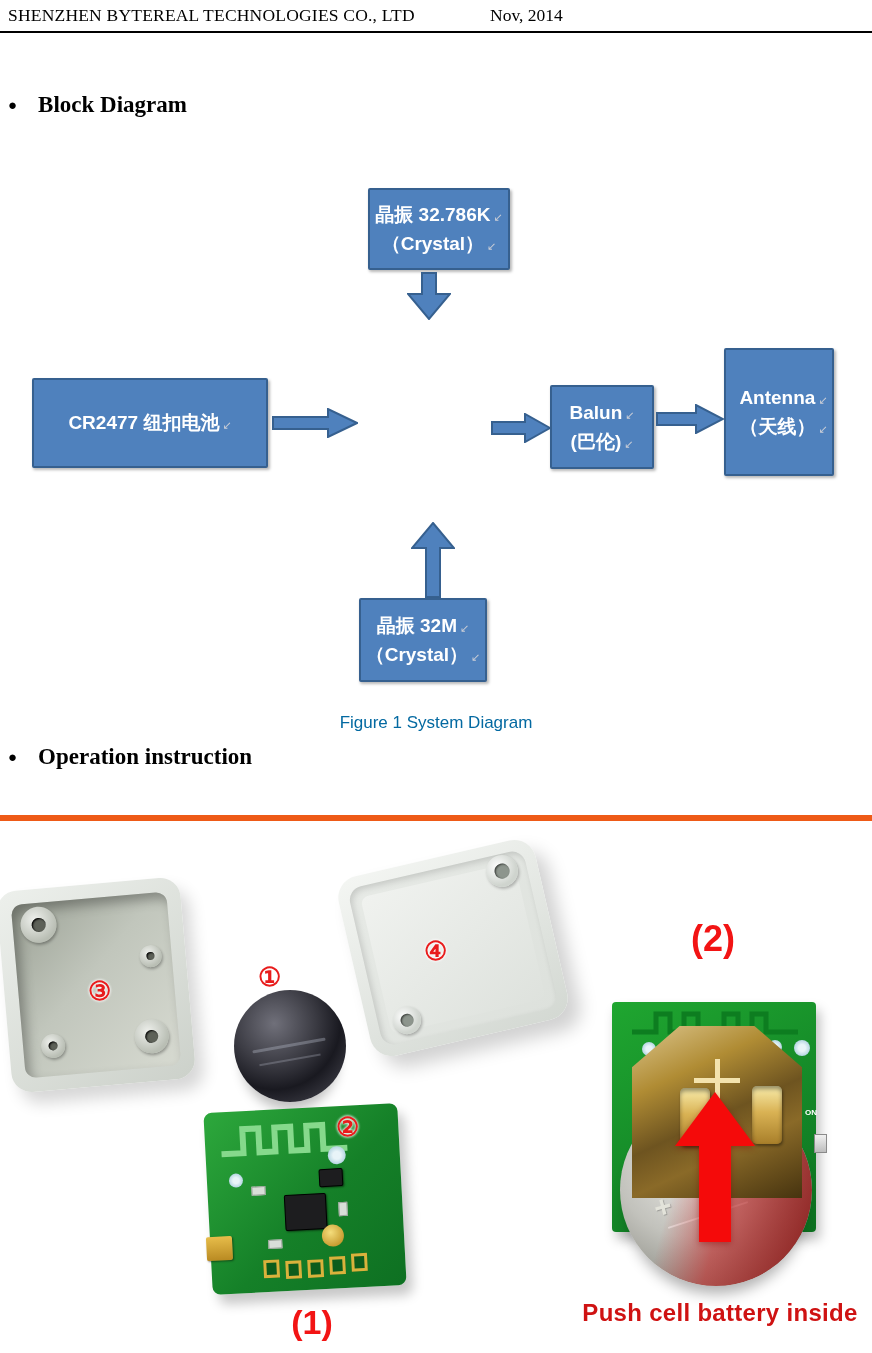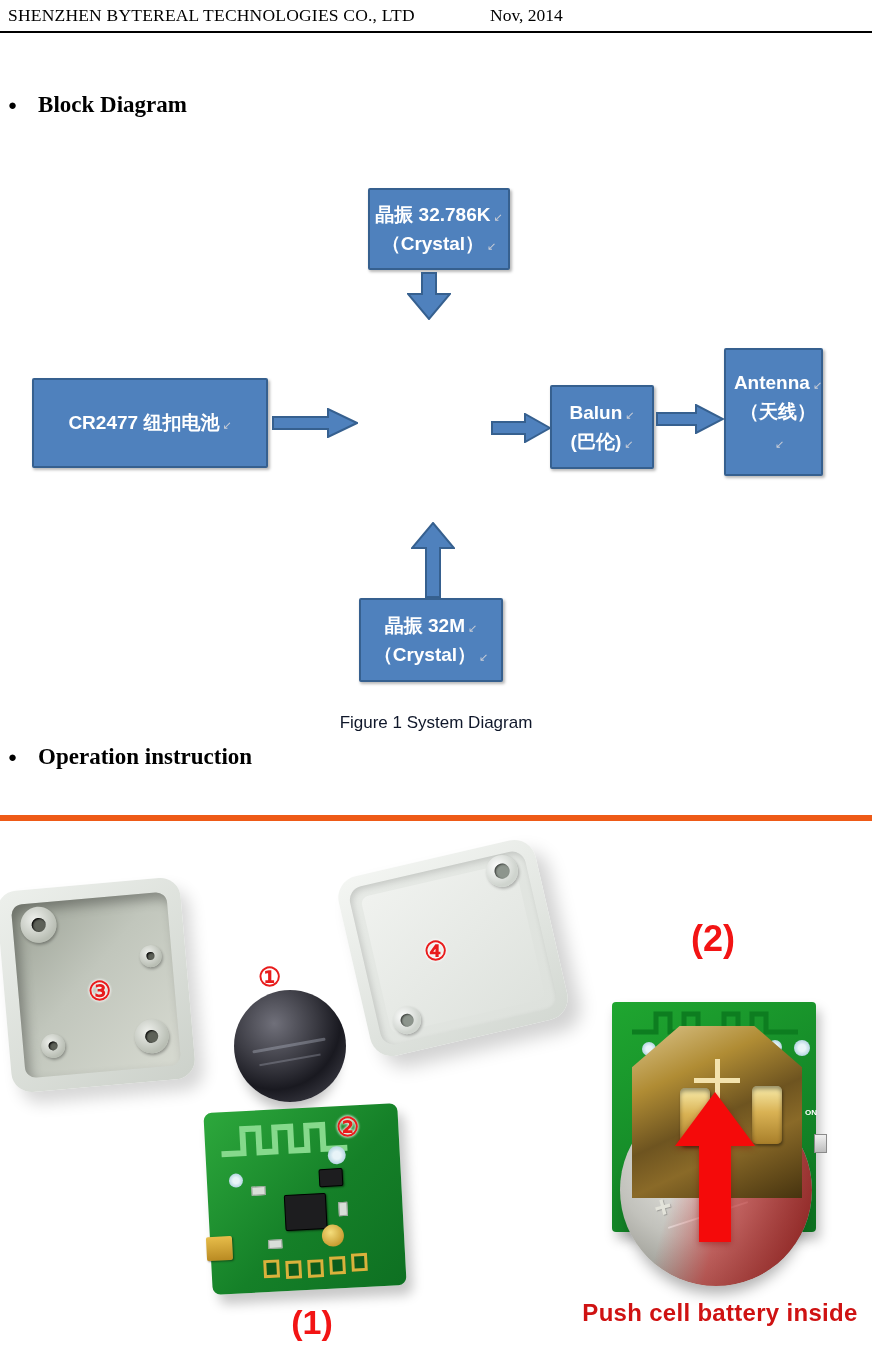--- a/index.html
+++ b/index.html
@@ -21,21 +21,21 @@
     position:absolute; background:#4f81bd; border:2px solid #36608f;
     color:#fff; display:flex; flex-direction:column; align-items:center; justify-content:center;
     text-align:center; font-weight:bold; font-size:19px; line-height:1.55; border-radius:2px;
     box-shadow:1.5px 2px 3px rgba(0,0,0,.28); box-sizing:border-box;
   }
   .dbox .return { font-size:11px; color:#c9cdd6; font-weight:normal; margin-left:3px; }
   .arrow { position:absolute; }
   .arrow svg { display:block; }
   
   .fig-caption { position:absolute; left:0; top:713px; width:872px; text-align:center;
-    font-size:17px; color:#0f172a; }
+    font-size:17px; color:#0369a1; }
   
   .divider { position:absolute; left:0; top:815px; width:872px; height:6px; background:#ee5a17; }
   
   .callout { position:absolute; font-size:26px; line-height:1; color:#e81c1c; font-weight:bold;
     text-shadow:0 0 3px #fff, 0 0 3px #fff; }
   
   .case3 { position:absolute; left:4px; top:884px; width:184px; height:202px; transform:rotate(-5deg); }
   .case3 .outer { position:absolute; inset:0; border-radius:20px;
     background:linear-gradient(145deg,#edf0ec,#ccd1ca); box-shadow:8px 12px 16px rgba(0,0,0,.16); }
   .case3 .inner { position:absolute; inset:14px; border-radius:11px;
@@ -159,32 +159,32 @@
       <div><span>Balun</span><span class="return">↙</span></div>
       <div><span>(巴伦)</span><span class="return">↙</span></div>
     </div>
 
     <div class="arrow" style="left:656px; top:234px;">
       <svg width="68" height="30" viewBox="0 0 68 30">
           <polygon points="1,9 40,9 40,1 67,15 40,29 40,21 1,21" fill="#4f81bd" stroke="#36608f" stroke-width="2"></polygon>
         </svg>
     </div>
 
-    <div class="dbox" style="left:724px; top:178px; width:99px; height:128px;padding-left:9px;">
+    <div class="dbox" style="left:724px; top:178px; width:110px; height:128px;padding-left:9px;">
       <div><span>Antenna</span><span class="return">↙</span></div>
       <div><span>（天线）</span><span class="return">↙</span></div>
     </div>
 
     <div class="arrow" style="left:411px; top:352px;">
       <svg width="44" height="76" viewBox="0 0 44 76">
           <polygon points="22,1 43,26 29,26 29,75 15,75 15,26 1,26" fill="#4f81bd" stroke="#36608f" stroke-width="2"></polygon>
         </svg>
     </div>
 
-    <div class="dbox" style="left:359px; top:428px; width:144px; height:84px;">
+    <div class="dbox" style="left:359px; top:428px; width:128px; height:84px;">
       <div><span>晶振 32M</span><span class="return">↙</span></div>
       <div><span>（Crystal）</span><span class="return">↙</span></div>
     </div>
   </div>
 
   <div class="fig-caption">Figure 1 System Diagram</div>
 
   <div class="sec-head" style="left:8px; top:744px;">
     <span class="bullet">●</span>
     <span>Operation instruction</span>

